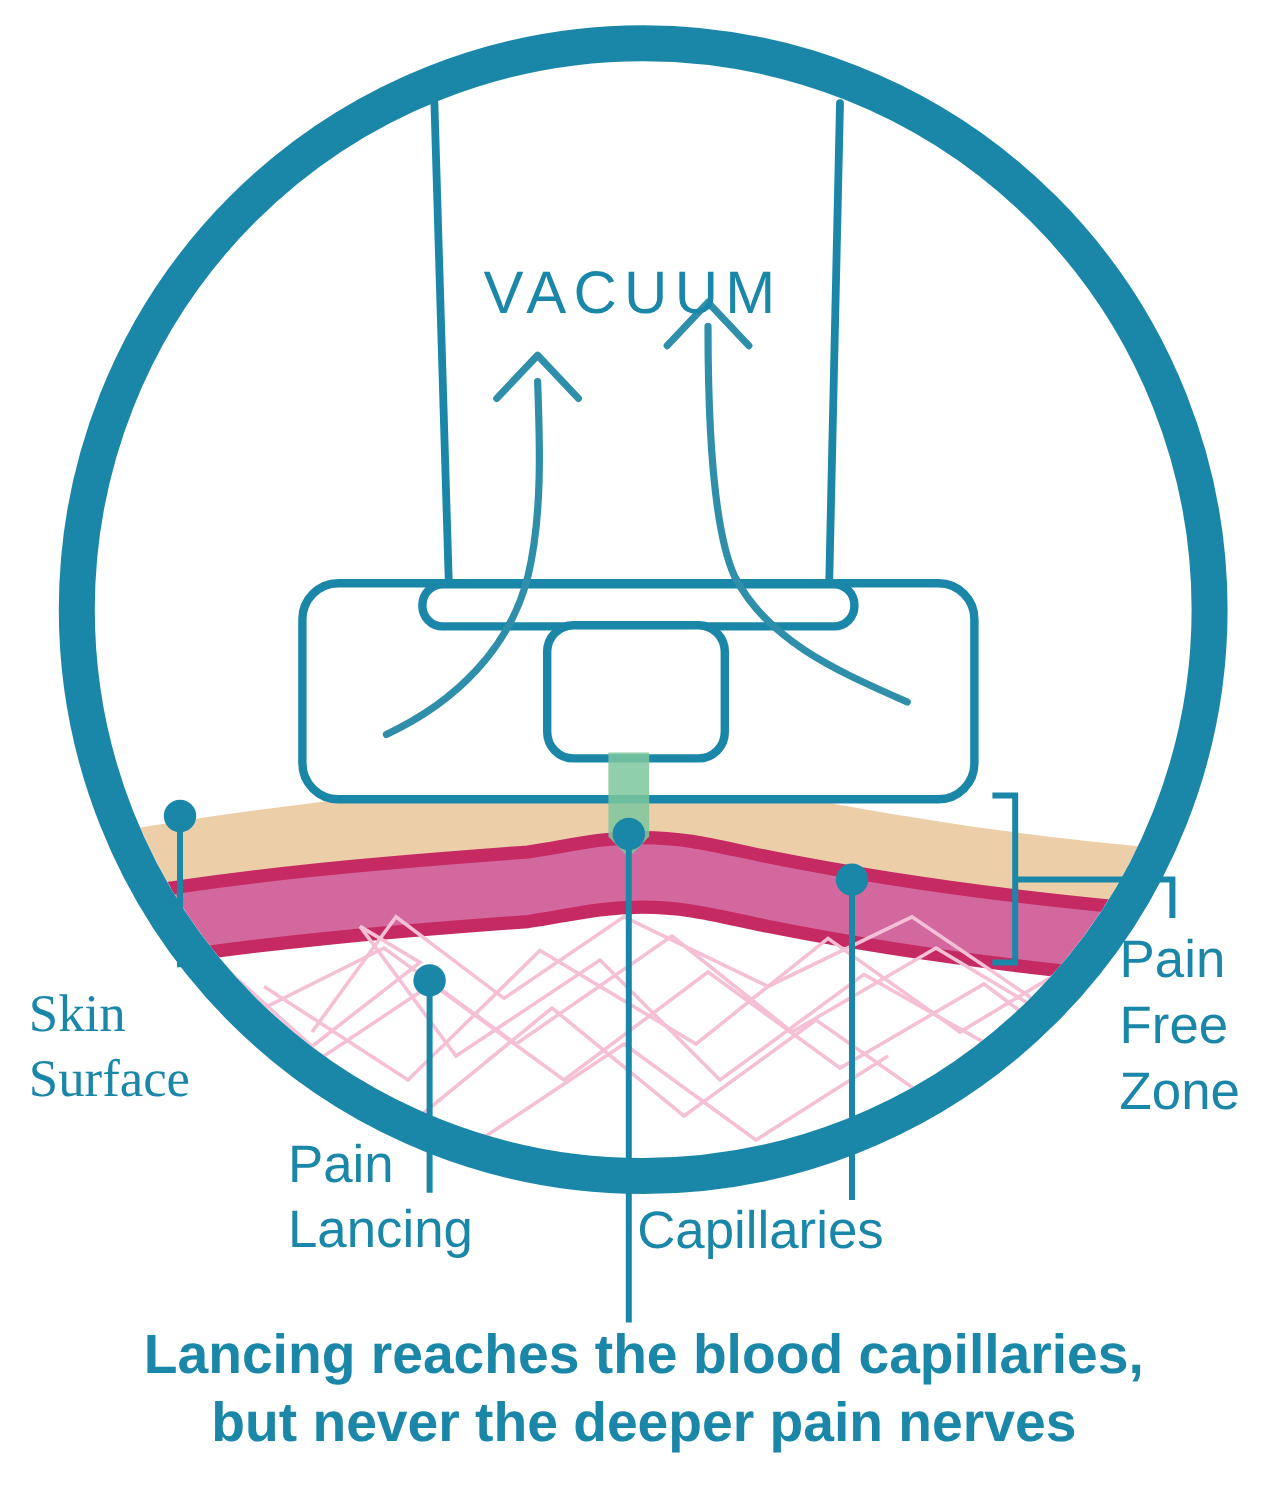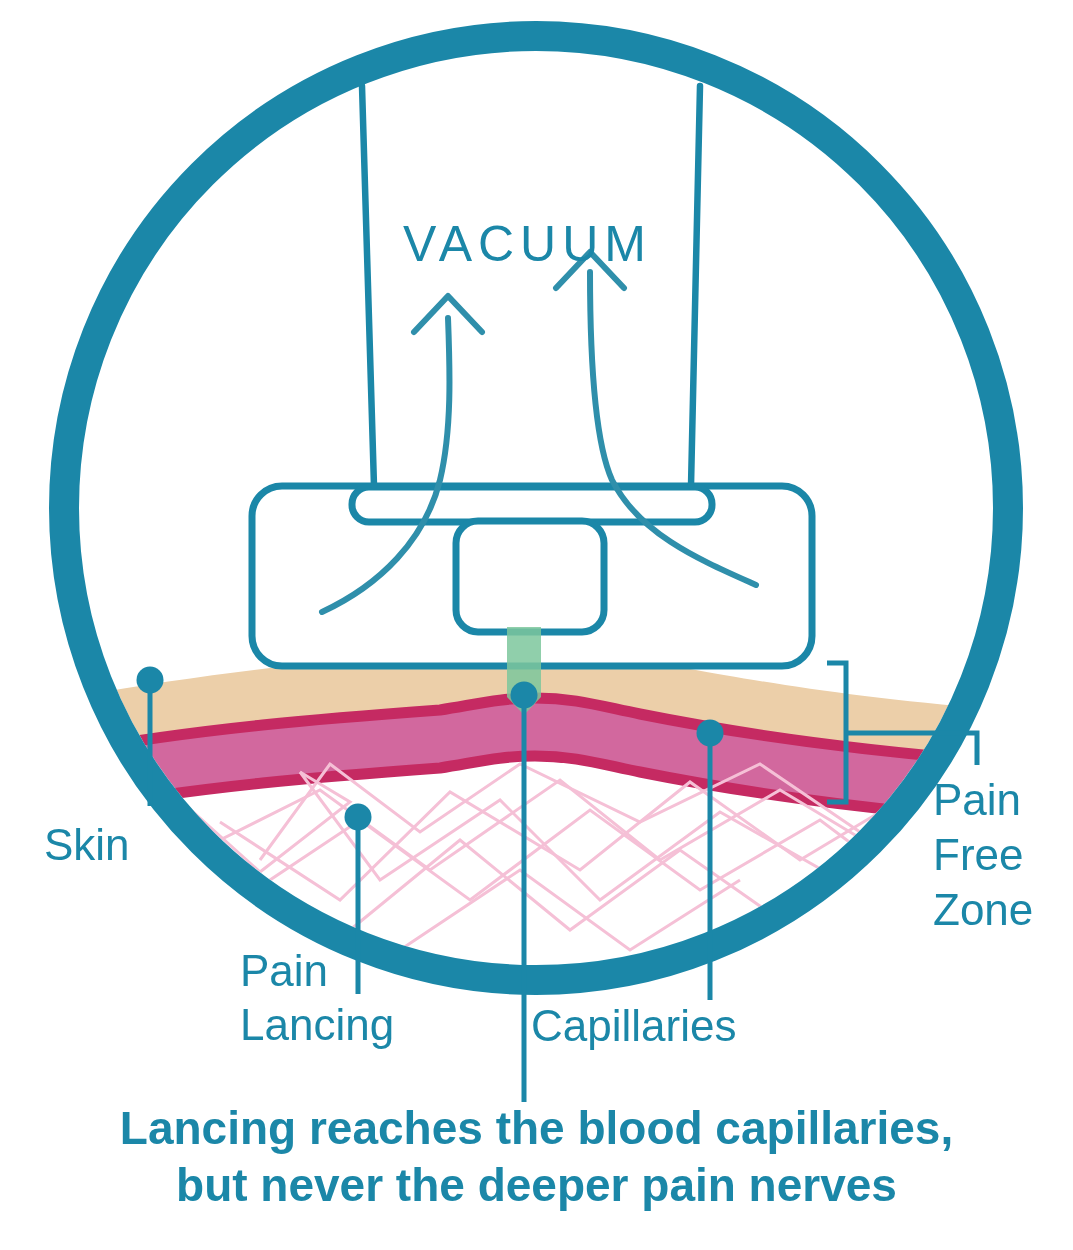--- a/index.html
+++ b/index.html
@@ -111,22 +111,23 @@
     </g>
 
     <circle class="dot" cx="150" cy="680" r="13.5"></circle>
     <circle class="dot" cx="358" cy="817" r="13.5"></circle>
     <circle class="dot" cx="710" cy="733" r="13.5"></circle>
     <circle class="dot" cx="524" cy="695" r="13.5"></circle>
   </svg>
 
   <div class="vacuum">VACUUM</div>
 
-  <div class="label" style="left:44px;top:818px;">
+  <div class="label" style="left:24px;top:818px;font-family:Liberation Serif, serif;">
     <div>Skin</div>
+    <div>Surface</div>
   </div>
 
   <div class="label" style="left:240px;top:944px;">
     <div>Pain</div>
     <div>Lancing</div>
   </div>
 
   <div class="label" style="left:531px;top:999px;">Capillaries</div>
 
   <div class="label pfz" style="left:933px;top:772px;">

